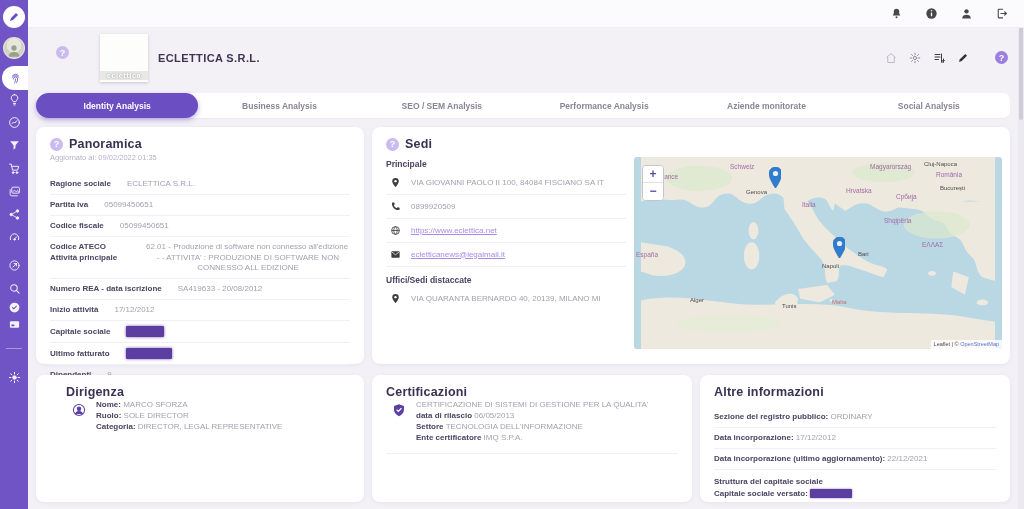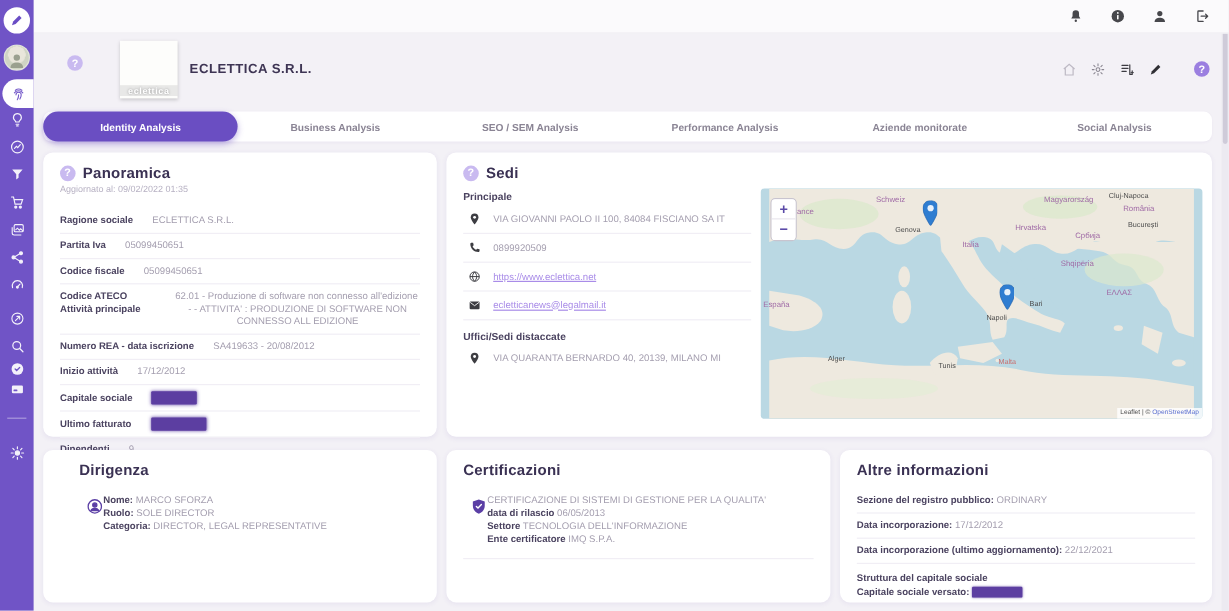--- a/index.html
+++ b/index.html
@@ -97,21 +97,21 @@
                   text-align:center;line-height:16px;cursor:pointer;box-sizing:border-box}
   .map-zoom .zbtn:first-child{border-bottom:1px solid #e4e1ea}
   .map-attr{position:absolute;right:0;bottom:0;background:rgba(255,255,255,.8);font-size:5.5px;color:#4a4a4a;
             padding:1px 3px;line-height:7px}
   .map-attr .osm{color:#5b6fd0;cursor:pointer}
 
   
   #card-dirigenza{left:36px;top:375px;width:328px;height:127px;padding:10px 30px}
   #card-cert{left:372px;top:375px;width:320px;height:127px;padding:10px 14px}
   #card-altre{left:700px;top:375px;width:310px;height:127px;padding:10px 14px}
-  .entry{display:flex;margin-top:12px;padding-left:6px}
+  .entry{display:flex;gap:10px;padding-left:6px}
   .entry .eicon{flex:none;margin-top:4px}
   .entry .eicon svg{width:14px;height:14px}
   .field-line{font-size:8px;line-height:11px}
   .fl-label{font-weight:bold;color:#4b4360}
   .fl-value{color:#a49eaf}
   .cert-name{font-size:8px;line-height:11px;color:#a49eaf}
   .cert-sep{border-bottom:1px solid #f1eef5;margin-top:10px}
   .a-rows{margin-top:8px}
   .a-row{padding:5px 0;border-bottom:1px solid #f1eef5;font-size:8px;line-height:10px}
   .a-cap{padding-top:6px;font-size:8px;line-height:12px}

